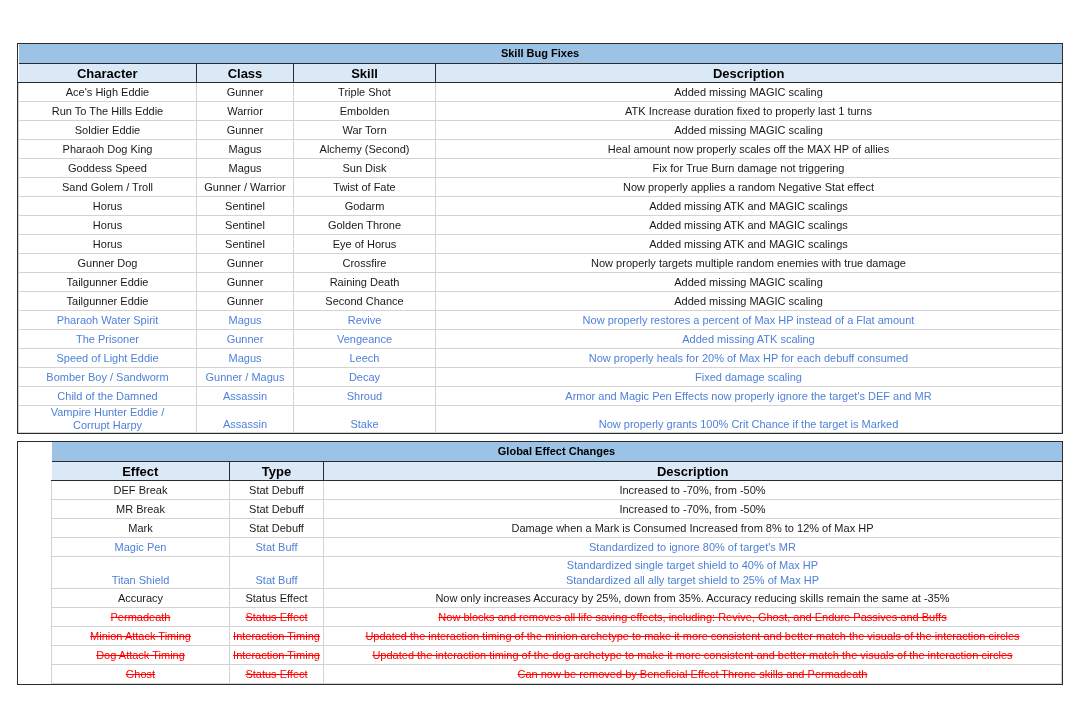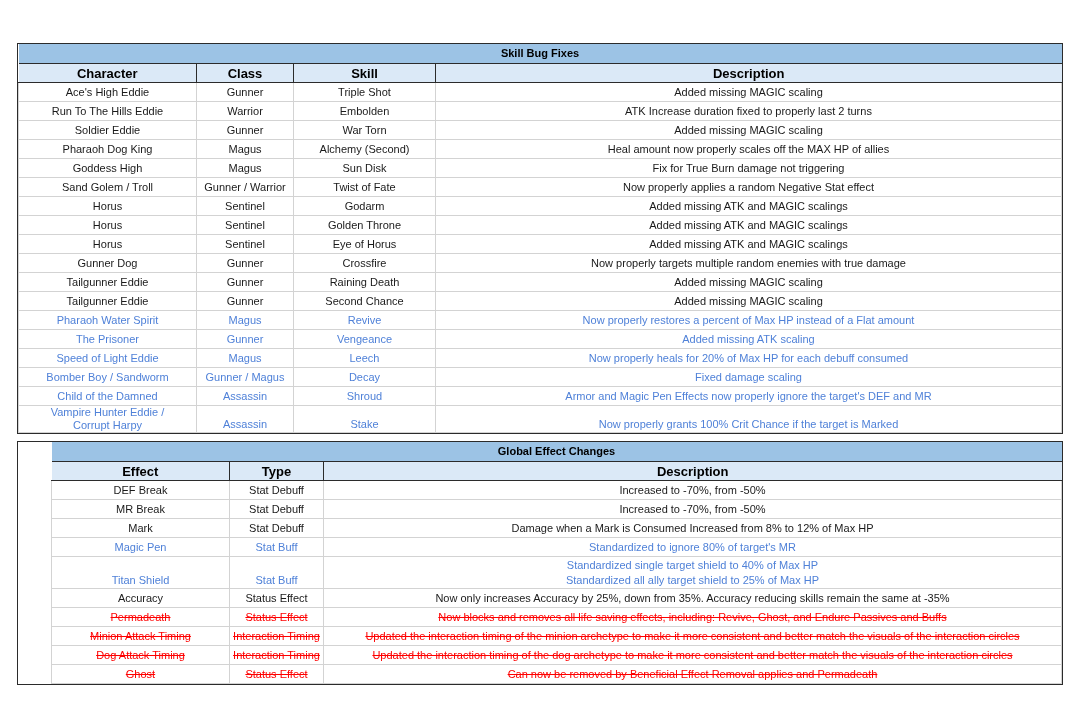--- a/index.html
+++ b/index.html
@@ -133,36 +133,36 @@
         <tr class="data-row">
           <td>Ace's High Eddie</td>
           <td>Gunner</td>
           <td>Triple Shot</td>
           <td class="desc">Added missing MAGIC scaling</td>
         </tr>
         <tr class="data-row">
           <td>Run To The Hills Eddie</td>
           <td>Warrior</td>
           <td>Embolden</td>
-          <td class="desc">ATK Increase duration fixed to properly last 2 turns</td>
+          <td class="desc">ATK Increase duration fixed to properly last 1 turns</td>
         </tr>
         <tr class="data-row">
           <td>Soldier Eddie</td>
           <td>Gunner</td>
           <td>War Torn</td>
           <td class="desc">Added missing MAGIC scaling</td>
         </tr>
         <tr class="data-row">
           <td>Pharaoh Dog King</td>
           <td>Magus</td>
           <td>Alchemy (Second)</td>
           <td class="desc">Heal amount now properly scales off the MAX HP of allies</td>
         </tr>
         <tr class="data-row">
-          <td>Goddess High</td>
+          <td>Goddess Speed</td>
           <td>Magus</td>
           <td>Sun Disk</td>
           <td class="desc">Fix for True Burn damage not triggering</td>
         </tr>
         <tr class="data-row">
           <td>Sand Golem / Troll</td>
           <td>Gunner / Warrior</td>
           <td>Twist of Fate</td>
           <td class="desc">Now properly applies a random Negative Stat effect</td>
         </tr>
@@ -301,19 +301,19 @@
           <td class="desc v-red">Updated the interaction timing of the minion archetype to make it more consistent and better match the visuals of the interaction circles</td>
         </tr>
         <tr class="data-row">
           <td class="v-red">Dog Attack Timing</td>
           <td class="v-red">Interaction Timing</td>
           <td class="desc v-red">Updated the interaction timing of the dog archetype to make it more consistent and better match the visuals of the interaction circles</td>
         </tr>
         <tr class="data-row">
           <td class="v-red">Ghost</td>
           <td class="v-red">Status Effect</td>
-          <td class="desc v-red">Can now be removed by Beneficial Effect Removal applies and Permadeath</td>
+          <td class="desc v-red">Can now be removed by Beneficial Effect Throne skills and Permadeath</td>
         </tr>
       </tbody>
     </table>
   </div>
 
 </div>
 
 </body></html>

